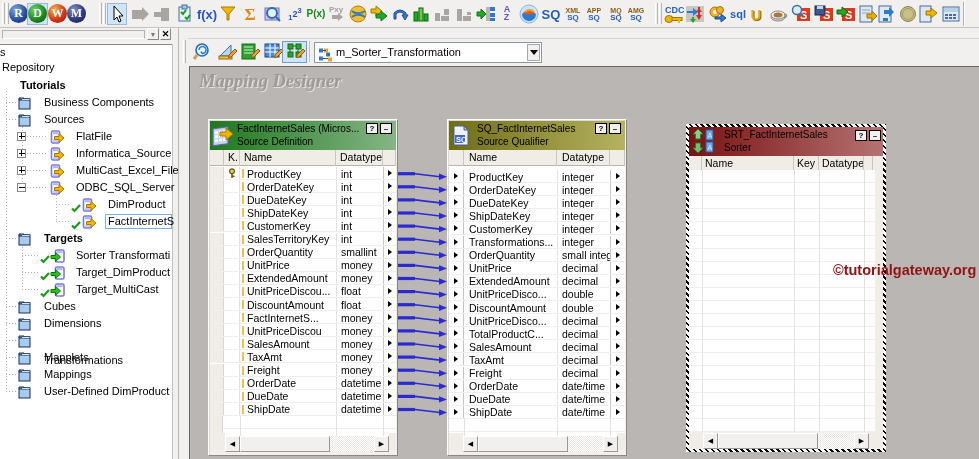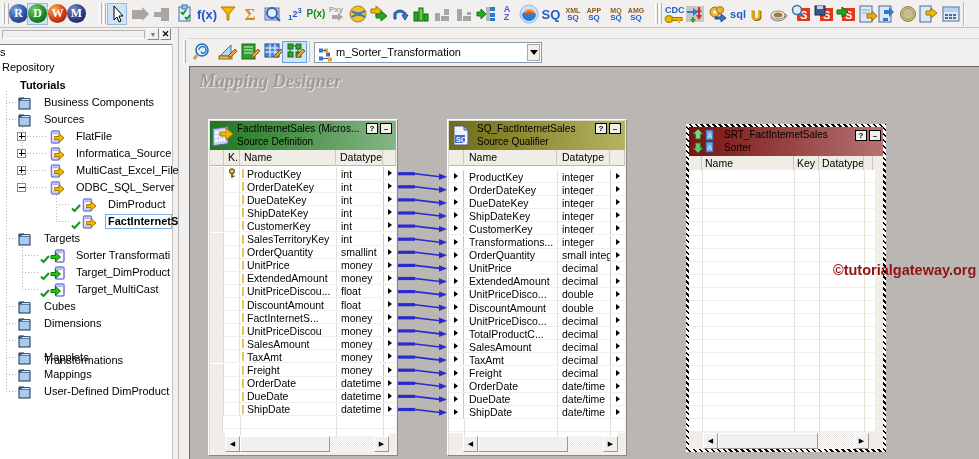--- a/index.html
+++ b/index.html
@@ -364,27 +364,27 @@
 <div class="abs" style="left:71px;top:216px"><svg width="10" height="9" viewBox="0 0 10 9">
       <path d="M1 4.5 L3.5 7 L9 1" stroke="#1a9a1a" stroke-width="2.2" fill="none"></path>
     </svg></div>
 <div class="abs" style="left:82px;top:215px"><svg width="15" height="14" viewBox="0 0 15 14">
       <rect x="1.5" y="1" width="8" height="12" rx="1.5" fill="#fff" stroke="#7a7ae0" stroke-width="1.6"></rect>
       <rect x="3" y="2.2" width="5" height="2" fill="#b0b0f0"></rect>
       <rect x="3" y="9.5" width="5" height="2.5" fill="#c8c8f4"></rect>
       <polygon points="4.5,6.5 9,6.5 9,3.5 14,8 9,12.5 9,9.5 4.5,9.5" fill="#f4b800" stroke="#a87800"></polygon>
     </svg></div>
 <div class="abs" style="left:105px;top:214px;width:67px;height:15px;background:#fff;border:1px solid #7ab0e8"></div>
-<div class="treetxt" style="left:108px;top:215px;font-weight:bold">FactInternetS</div>
+<div class="treetxt" style="left:108px;top:215px;font-weight:normal">FactInternetS</div>
 <div class="abs" style="left:17px;top:232px"><svg width="15" height="14" viewBox="0 0 15 14">
       <path d="M2 4 L2 2 L7 2 L8 4" fill="#6a9ad8" stroke="#16304f"></path>
       <rect x="2" y="4" width="11" height="9" fill="#a8ccf0" stroke="#16304f"></rect>
       <path d="M4 4 L5.5 2.5 L13 2.5 L13 4" fill="#cfe4fa" stroke="#16304f" stroke-width="0.8"></path>
     </svg></div>
-<div class="treetxt" style="left:44px;top:232px;font-weight:normal">Targets</div>
+<div class="treetxt" style="left:44px;top:232px;font-weight:bold">Targets</div>
 <div class="abs" style="left:40px;top:250px"><svg width="10" height="9" viewBox="0 0 10 9">
       <path d="M1 4.5 L3.5 7 L9 1" stroke="#1a9a1a" stroke-width="2.2" fill="none"></path>
     </svg></div>
 <div class="abs" style="left:50px;top:249px"><svg width="15" height="14" viewBox="0 0 15 14">
       <rect x="5.5" y="1" width="8.5" height="12" rx="1.5" fill="#fff" stroke="#7a7ae0" stroke-width="1.6"></rect>
       <rect x="7" y="2.2" width="5.5" height="2" fill="#b0b0f0"></rect>
       <polygon points="1,6.5 5.5,6.5 5.5,3.5 10.5,8 5.5,12.5 5.5,9.5 1,9.5" fill="#28c018" stroke="#0a7a0a"></polygon>
     </svg></div>
 <div class="treetxt" style="left:76px;top:249px;font-weight:normal">Sorter Transformati</div>
 <div class="abs" style="left:40px;top:267px"><svg width="10" height="9" viewBox="0 0 10 9">

